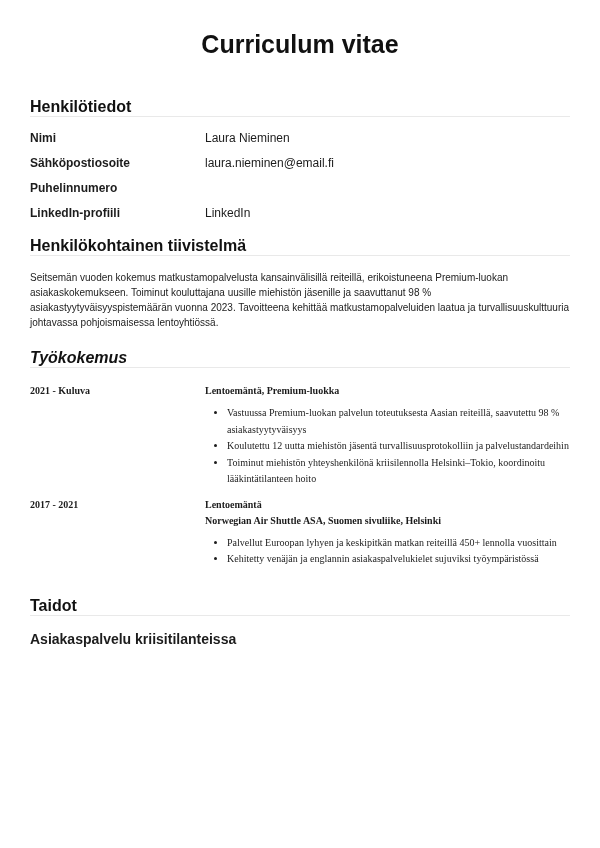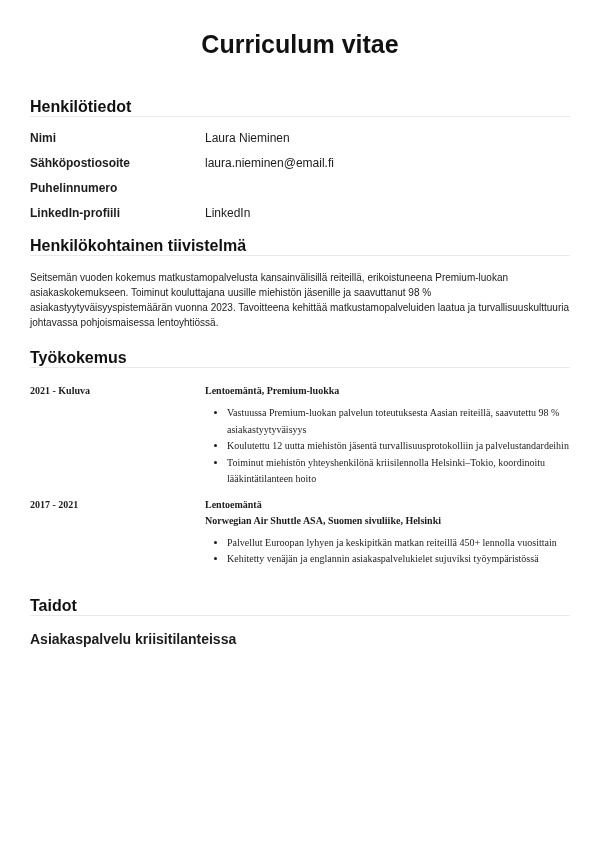--- a/index.html
+++ b/index.html
@@ -35,21 +35,21 @@
   .section-heading {
     margin: 0;
     font-size: 16px;
     font-weight: bold;
     color: #111111;
     border-bottom: 1px solid #e9e9e9;
     line-height: 1.2;
   }
   .section-personal .section-heading   { margin-top: 38px; }
   .section-summary .section-heading    { margin-top: 17px; }
-  .section-experience .section-heading { margin-top: 18px; }
+  .section-experience .section-heading { margin-top: 18px; font-style: italic; }
   .section-skills .section-heading     { margin-top: 28px; }
 
   
   .fields { margin-top: 16px; }
   .field-row {
     display: flex;
     align-items: flex-start;
     margin-bottom: 14px;
     font-size: 12px;
     line-height: 11px;

